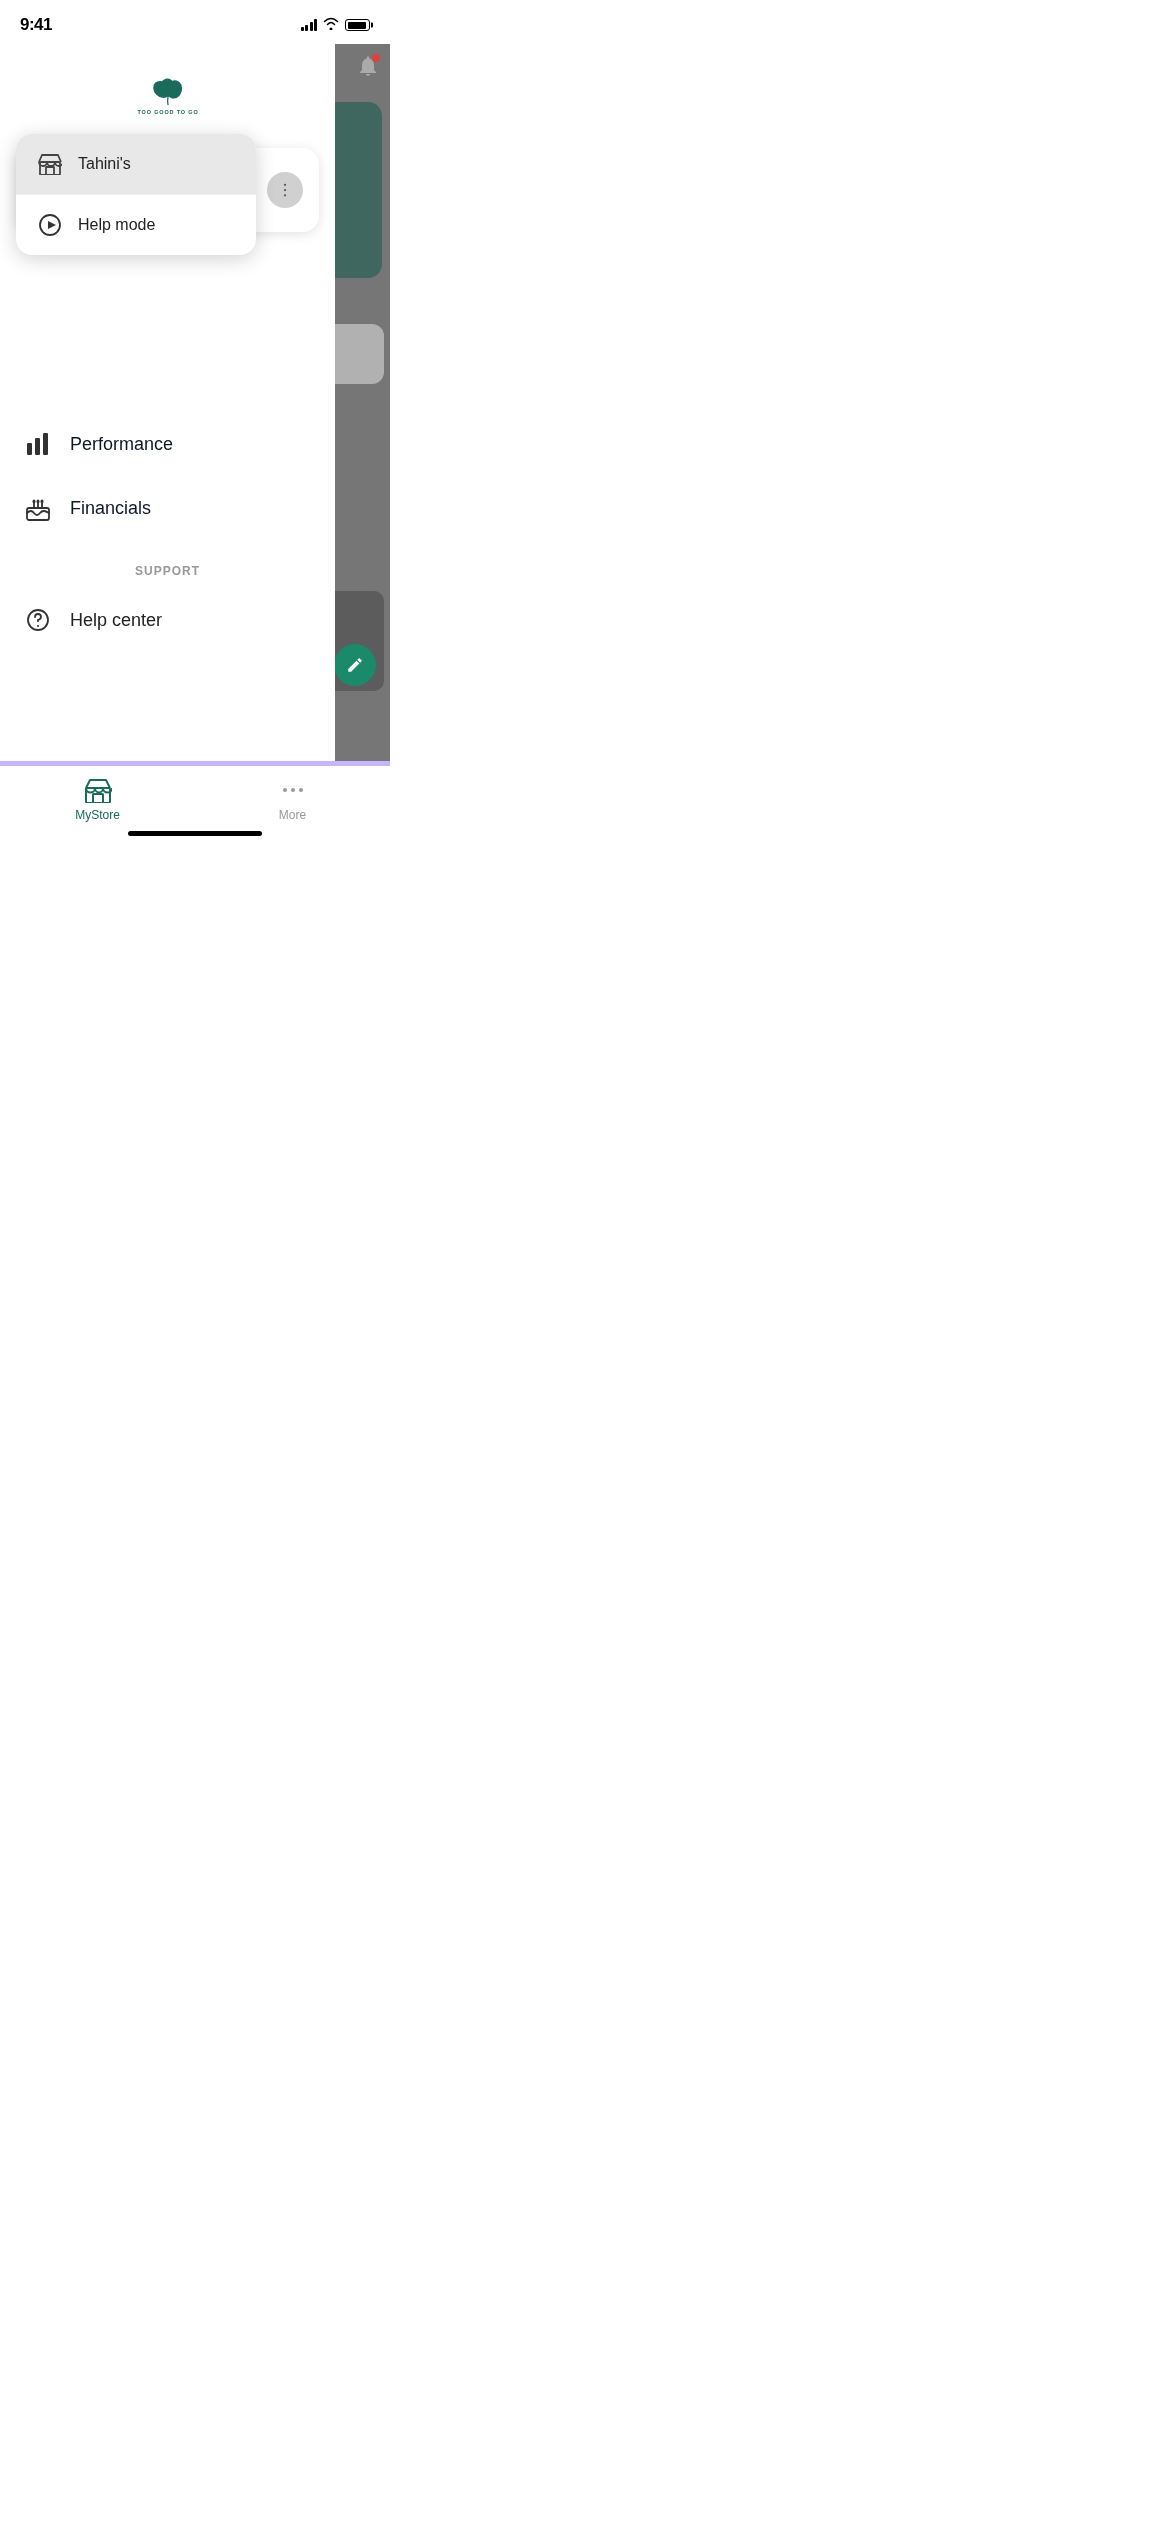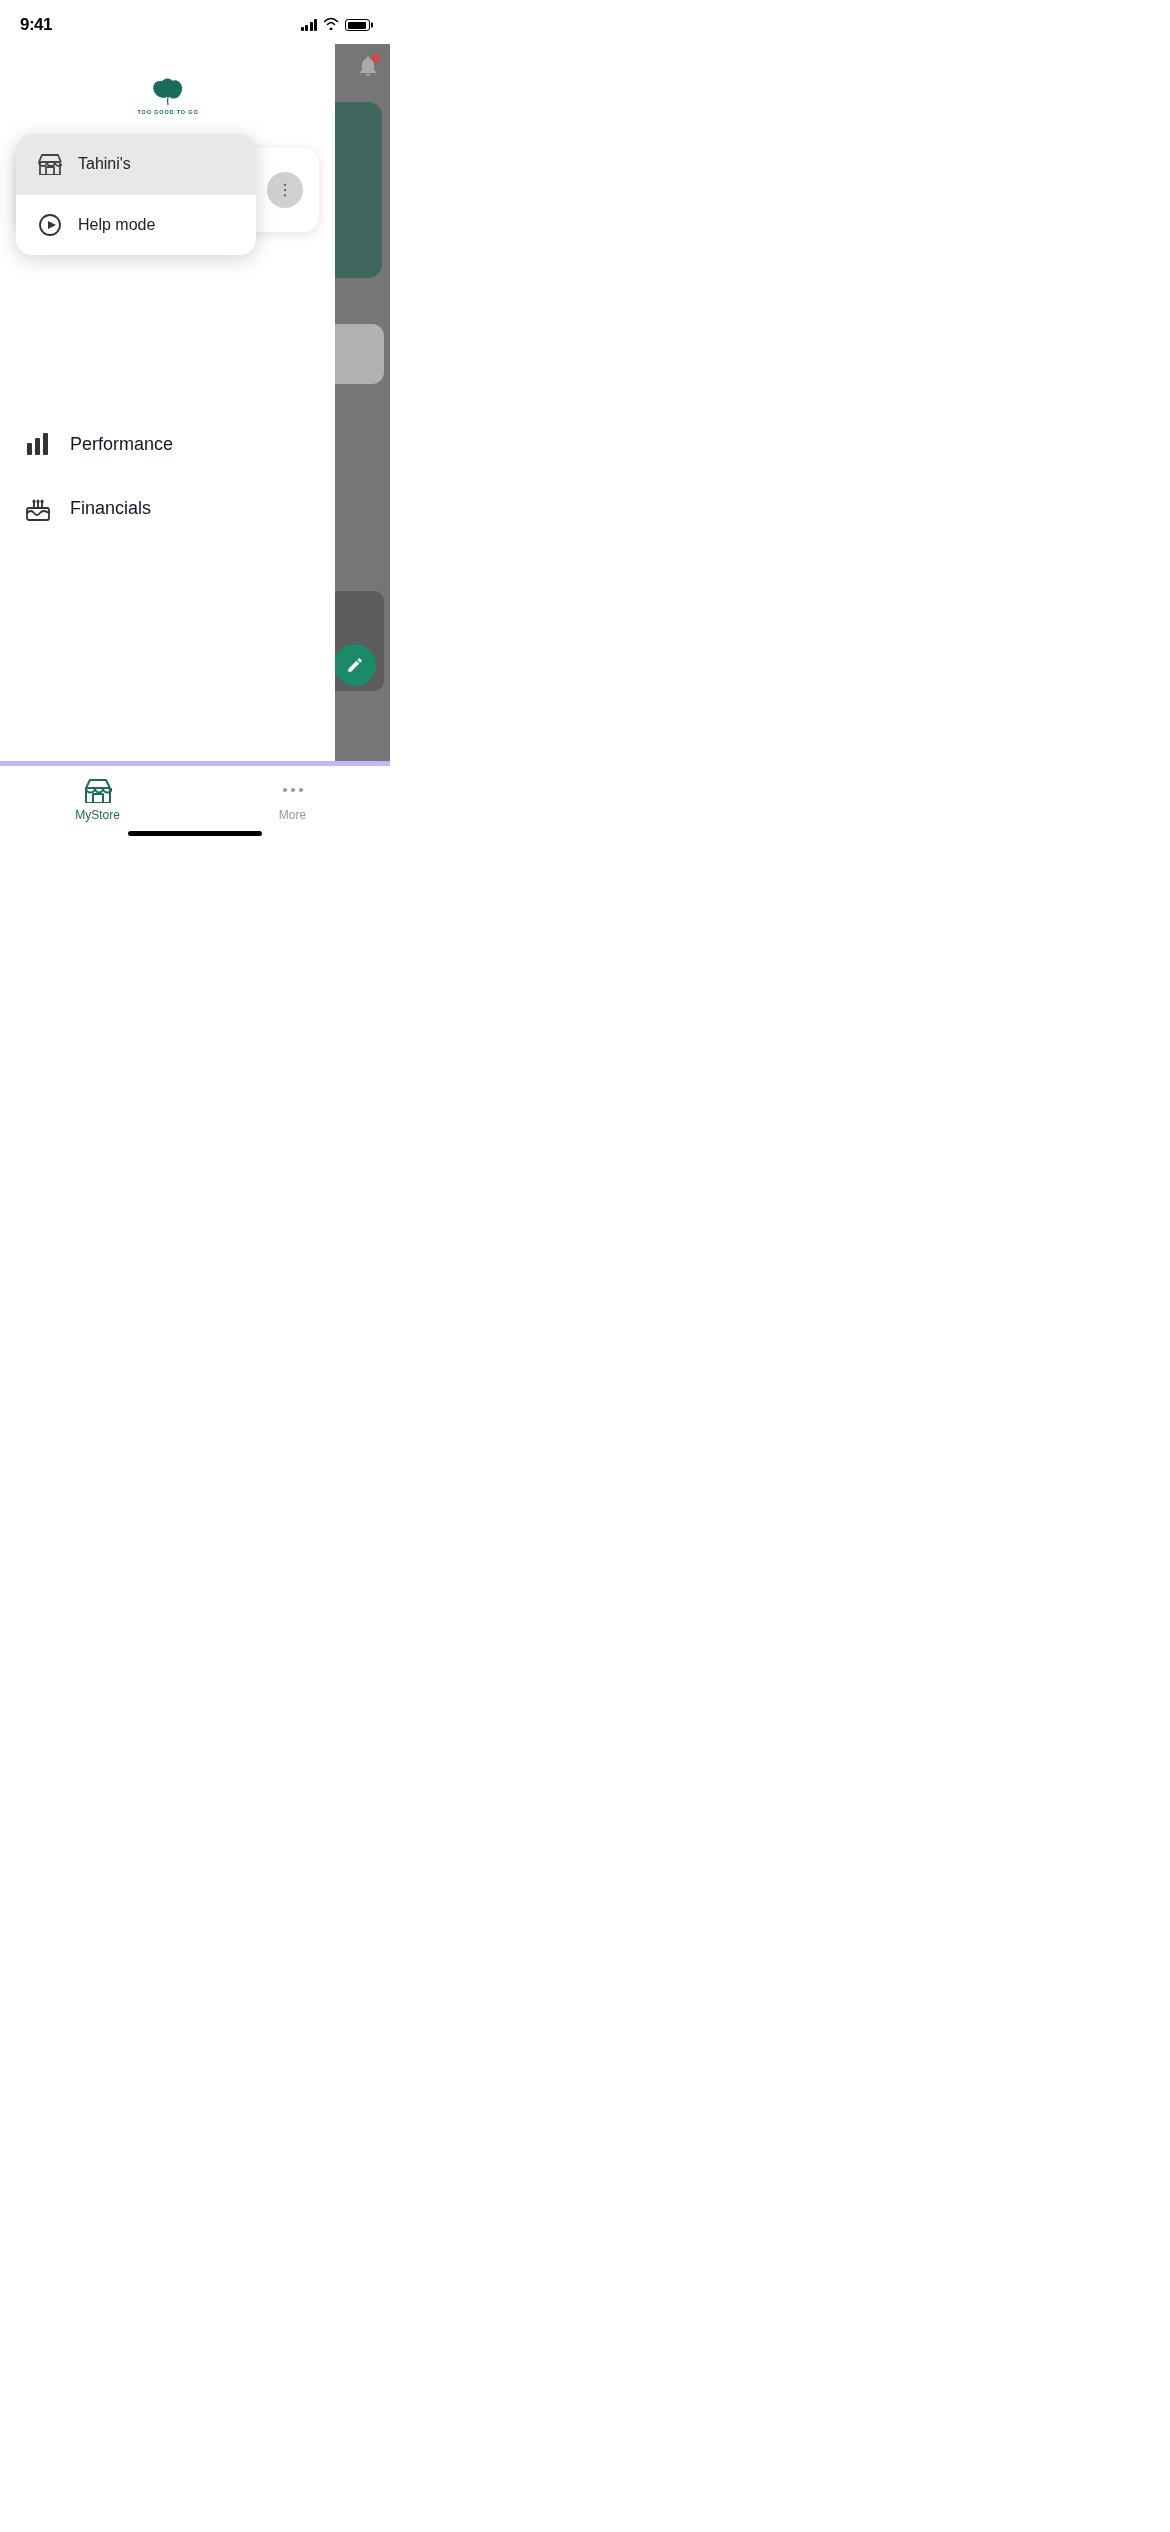--- a/index.html
+++ b/index.html
@@ -461,20 +461,35 @@
             <ellipse cx="13" cy="6.5" rx="1.5" ry="2" fill="#333"></ellipse>
             <ellipse cx="9" cy="6.5" rx="1.5" ry="2" fill="#333"></ellipse>
             <ellipse cx="17" cy="6.5" rx="1.5" ry="2" fill="#333"></ellipse>
           </svg>
         </div>
         <span class="nav-label">Financials</span>
       </div>
 
     </div>
 
+    <div class="support-section">
+      <div class="support-header">SUPPORT</div>
+
+      <div class="support-item">
+        <div class="nav-icon">
+          <svg width="24" height="24" viewBox="0 0 24 24" fill="none">
+            <circle cx="12" cy="12" r="10" stroke="#333" stroke-width="1.8"></circle>
+            <path d="M9 9c0-1.66 1.34-3 3-3s3 1.34 3 3c0 1.5-1.5 2.5-3 3v1" stroke="#333" stroke-width="1.8" stroke-linecap="round"></path>
+            <circle cx="12" cy="18" r="1" fill="#333"></circle>
+          </svg>
+        </div>
+        <span class="support-label">Help center</span>
+      </div>
+
+    </div>
   </div>
 </div>
 
 <div class="tab-bar">
 
   <div class="tab-item">
     <div class="tab-icon">
       <svg width="28" height="26" viewBox="0 0 28 26" fill="none">
         <rect x="2" y="11" width="24" height="15" rx="1.5" stroke="#1a6b5a" stroke-width="2" fill="none"></rect>
         <path d="M2 11l4-8h16l4 8" stroke="#1a6b5a" stroke-width="2" stroke-linejoin="round" fill="none"></path>

